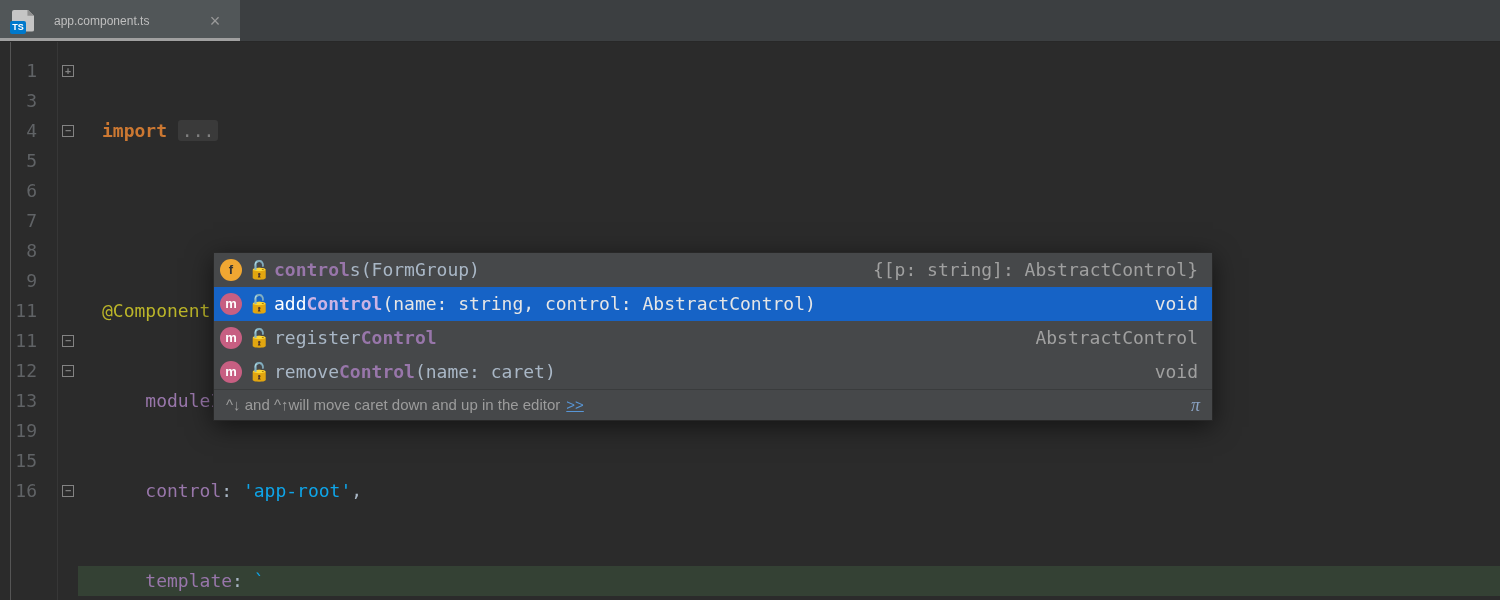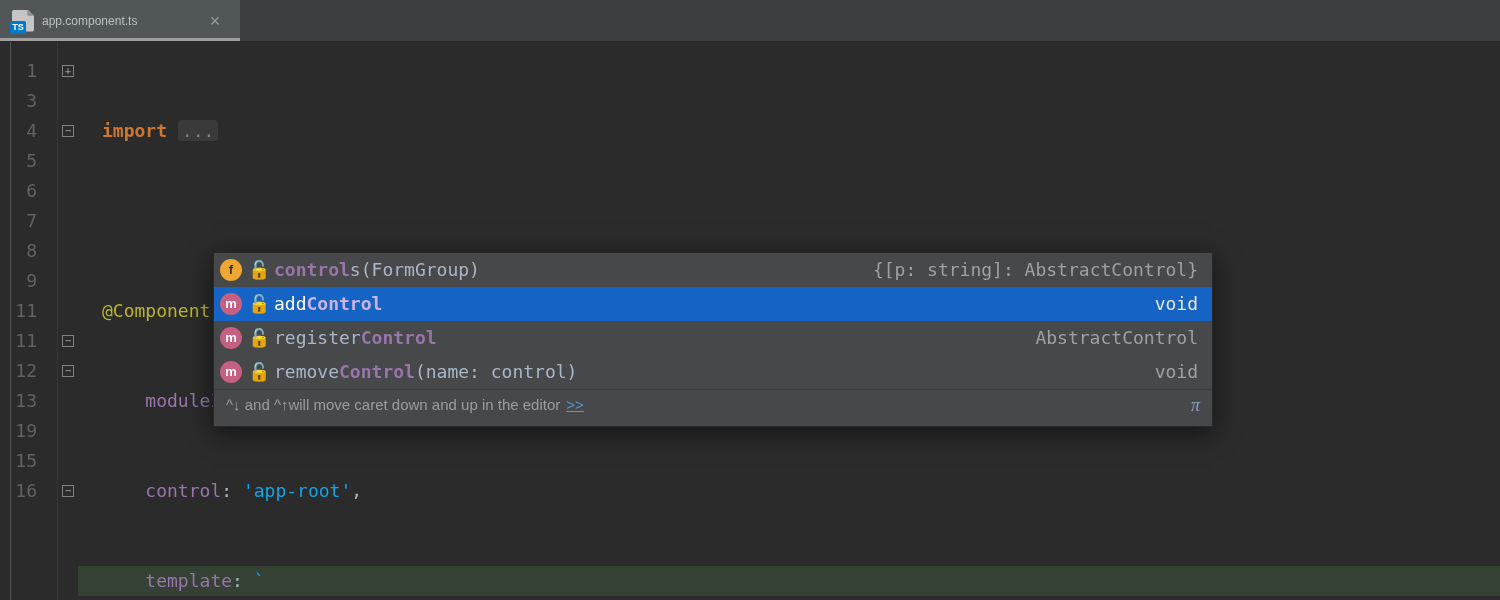--- a/index.html
+++ b/index.html
@@ -18,21 +18,21 @@
     height: 42px;
     display: flex;
     align-items: stretch;
     background: #3c3f41;
     border-bottom: 1px solid #282828;
     font-family: -apple-system, "Segoe UI", sans-serif;
   }
   .tab {
     display: flex;
     align-items: center;
-    gap: 8px;
+    gap: 20px;
     padding: 0 16px 0 12px;
     min-width: 240px;
     cursor: pointer;
   }
   .tab.active {
     background: #515658;
     box-shadow: inset 0 -3px 0 #a0a0a0;
   }
   .tab .file-icon {
     width: 22px; height: 22px; position: relative;
@@ -175,21 +175,21 @@
   .ac-row .name .match { color:#9876aa; font-weight:600; }
   .ac-row.selected .name .match { color:#cbb3e4; }
   .ac-row .sig  { color:#a9b7c6; white-space:nowrap; overflow:hidden; text-overflow:ellipsis; flex:0 1 auto; }
   .ac-row.selected .sig { color:#e6e6e6; }
   .ac-row .spacer { flex:1; }
   .ac-row .ret { color:#a0a0a0; flex-shrink:0; }
   .ac-row.selected .ret { color:#e6e6e6; }
 
   .ac-foot {
     display:flex; align-items:center;
-    padding: 4px 12px 10px 12px;
+    padding: 4px 12px 4px 12px;
     font: 400 15px/22px -apple-system, "Segoe UI", sans-serif;
     color:#9c9c9c;
     border-top: 1px solid #3a3c3d;
   }
   .ac-foot .link { color:#5896d6; margin-left:6px; text-decoration:underline; cursor:pointer;}
   .ac-foot .pi   { margin-left:auto; color:#8aa3c4; font-style:italic; font-family:serif; font-size:18px; cursor:pointer;}
 </style>
 </head>
 <body>
 
@@ -277,35 +277,36 @@
       <span class="lock">🔓</span>
       <span class="name"><span class="match">control</span><span>s</span></span>
       <span class="sig"> (FormGroup)</span>
       <span class="spacer"></span>
       <span class="ret">{[p: string]: AbstractControl}</span>
     </div>
     <div class="ac-row selected">
       <span class="kind m">m</span>
       <span class="lock">🔓</span>
       <span class="name"><span>add</span><span class="match">Control</span></span>
+      <span class="sig">(name: string, control: AbstractControl)</span>
       <span class="spacer"></span>
       <span class="ret">void</span>
     </div>
     <div class="ac-row">
       <span class="kind m">m</span>
       <span class="lock">🔓</span>
       <span class="name"><span>register</span><span class="match">Control</span></span>
       <span class="spacer"></span>
       <span class="ret">AbstractControl</span>
     </div>
     <div class="ac-row">
       <span class="kind m">m</span>
       <span class="lock">🔓</span>
       <span class="name"><span>remove</span><span class="match">Control</span></span>
-      <span class="sig">(name: control)</span>
+      <span class="sig">(name: caret)</span>
       <span class="spacer"></span>
       <span class="ret">void</span>
     </div>
     <div class="ac-foot">
       <span>^↓ and ^↑</span>
         <span> will move caret down and up in the editor </span>
       <span class="link">&gt;&gt;</span>
       <span class="pi">π</span>
     </div>
   </div>

